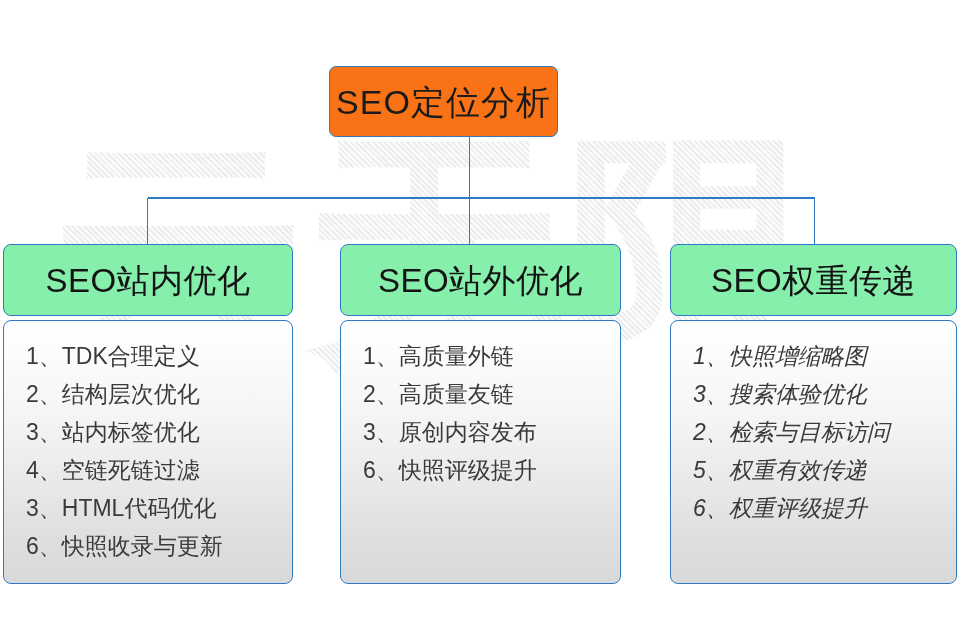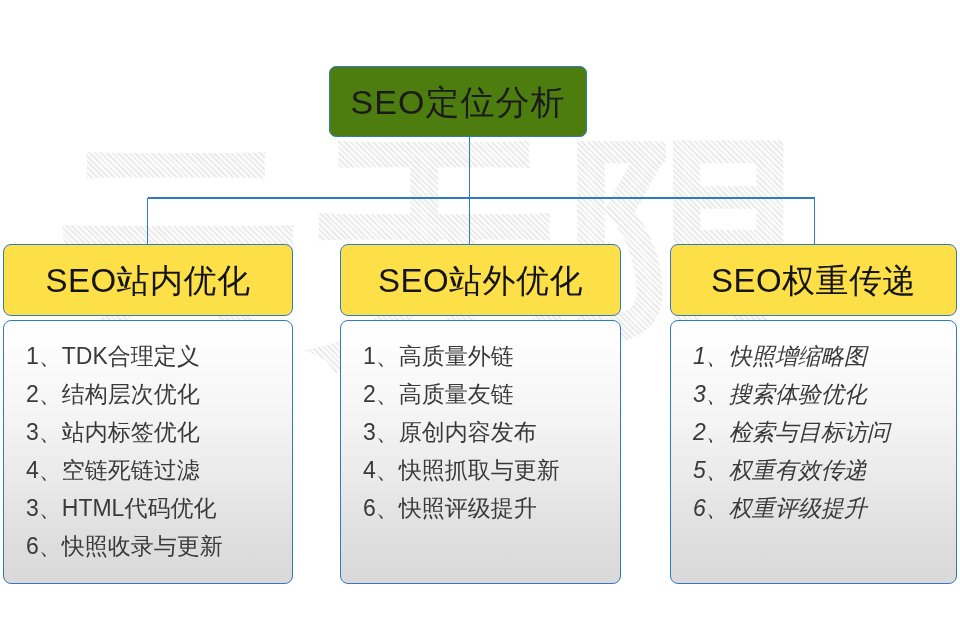--- a/index.html
+++ b/index.html
@@ -68,26 +68,26 @@
     height: 641px;
     z-index: 1;
     pointer-events: none;
   }
 
   
   .root-box {
     position: absolute;
     left: 329px;
     top: 66px;
-    width: 258px;
+    width: 229px;
     height: 71px;
     box-sizing: border-box;
     border: 1.6px solid #2f7ac4;
     border-radius: 7px;
-    background: #4d7c0f;
+    background: #f97316;
     display: flex;
     align-items: center;
     justify-content: center;
     z-index: 3;
   }
   .root-title {
     font-size: 34px;
     color: #1b1b1b;
     letter-spacing: 1px;
     line-height: 1;
@@ -96,21 +96,21 @@
   
   .column {
     position: absolute;
     z-index: 3;
   }
   .col-header {
     box-sizing: border-box;
     height: 72px;
     border: 1.6px solid #2f7ac4;
     border-radius: 8px;
-    background: #fde047;
+    background: #86efac;
     display: flex;
     align-items: center;
     justify-content: center;
     text-align: right;
   }
   .col-header-text {
     font-size: 33px;
     color: #141414;
     letter-spacing: 0.5px;
     line-height: 1;
@@ -193,21 +193,20 @@
   </div>
 
   <div class="column" id="col-1">
     <div class="col-header">
       <span class="col-header-text">SEO站外优化</span>
     </div>
     <div class="col-body">
       <div class="col-item">1、高质量外链</div>
       <div class="col-item">2、高质量友链</div>
       <div class="col-item">3、原创内容发布</div>
-      <div class="col-item">4、快照抓取与更新</div>
       <div class="col-item">6、快照评级提升</div>
     </div>
   </div>
 
   <div class="column" id="col-2">
     <div class="col-header">
       <span class="col-header-text">SEO权重传递</span>
     </div>
     <div class="col-body">
       <div class="col-item">1、快照增缩略图</div>

